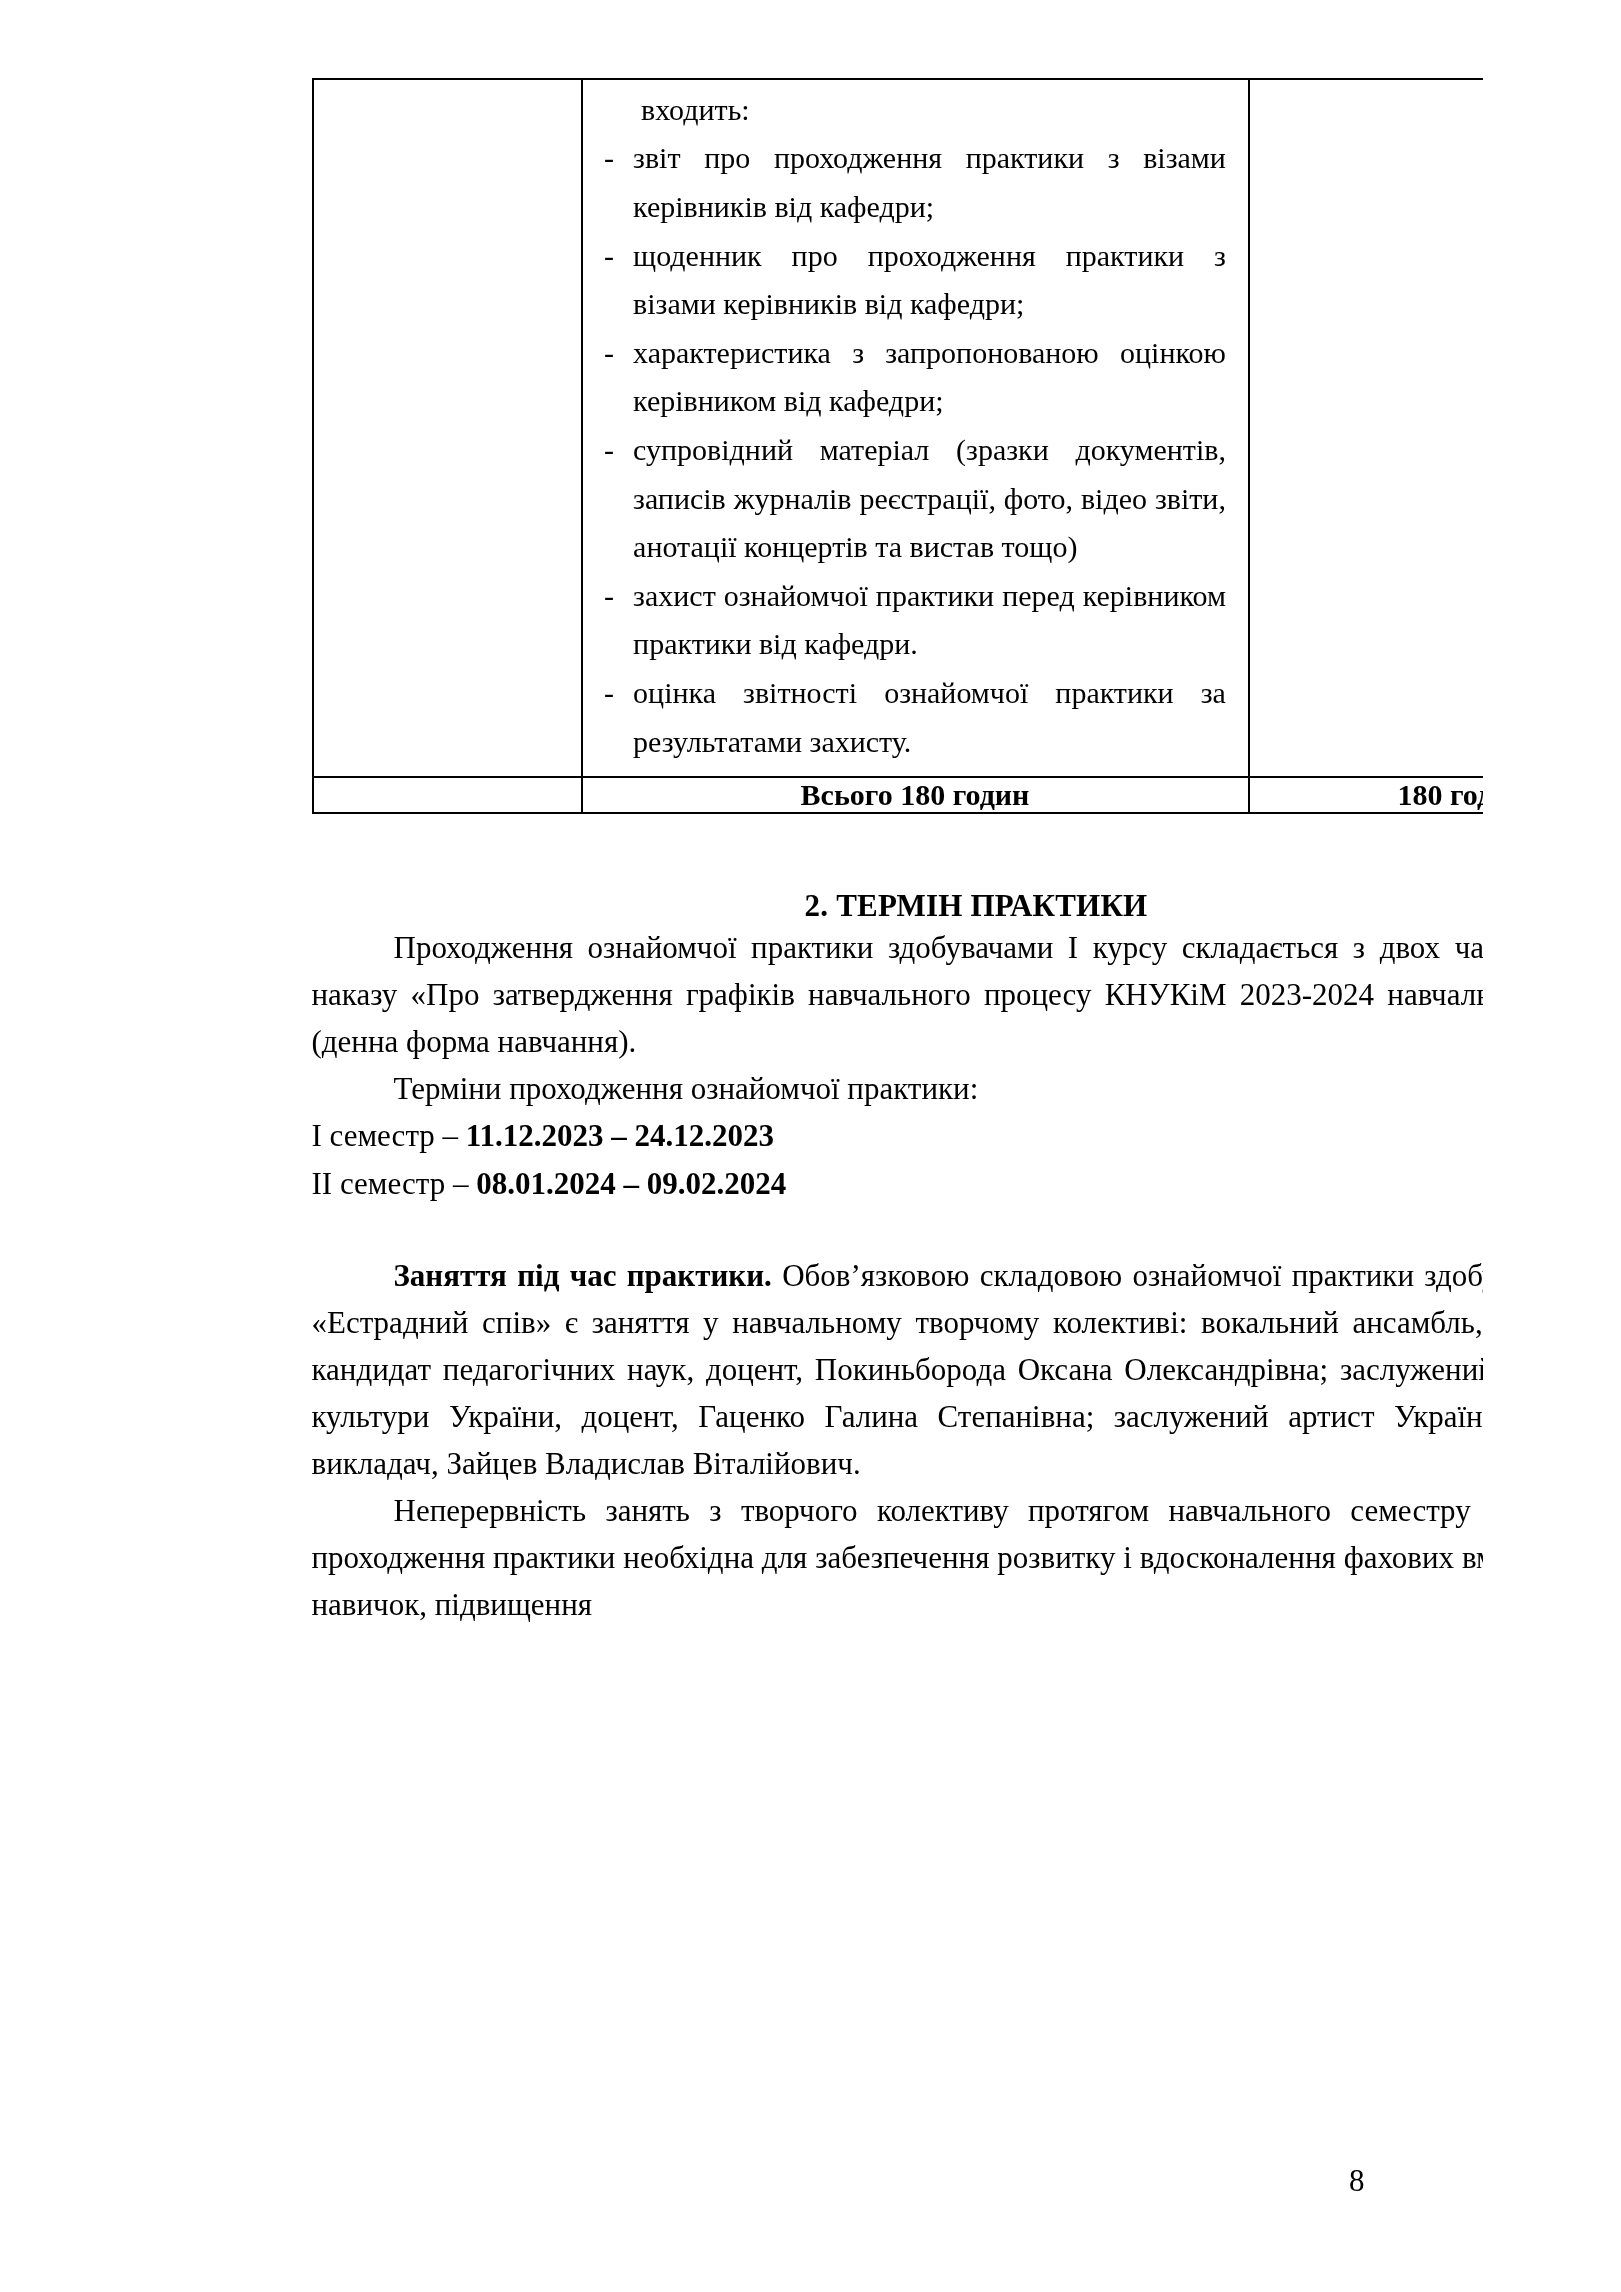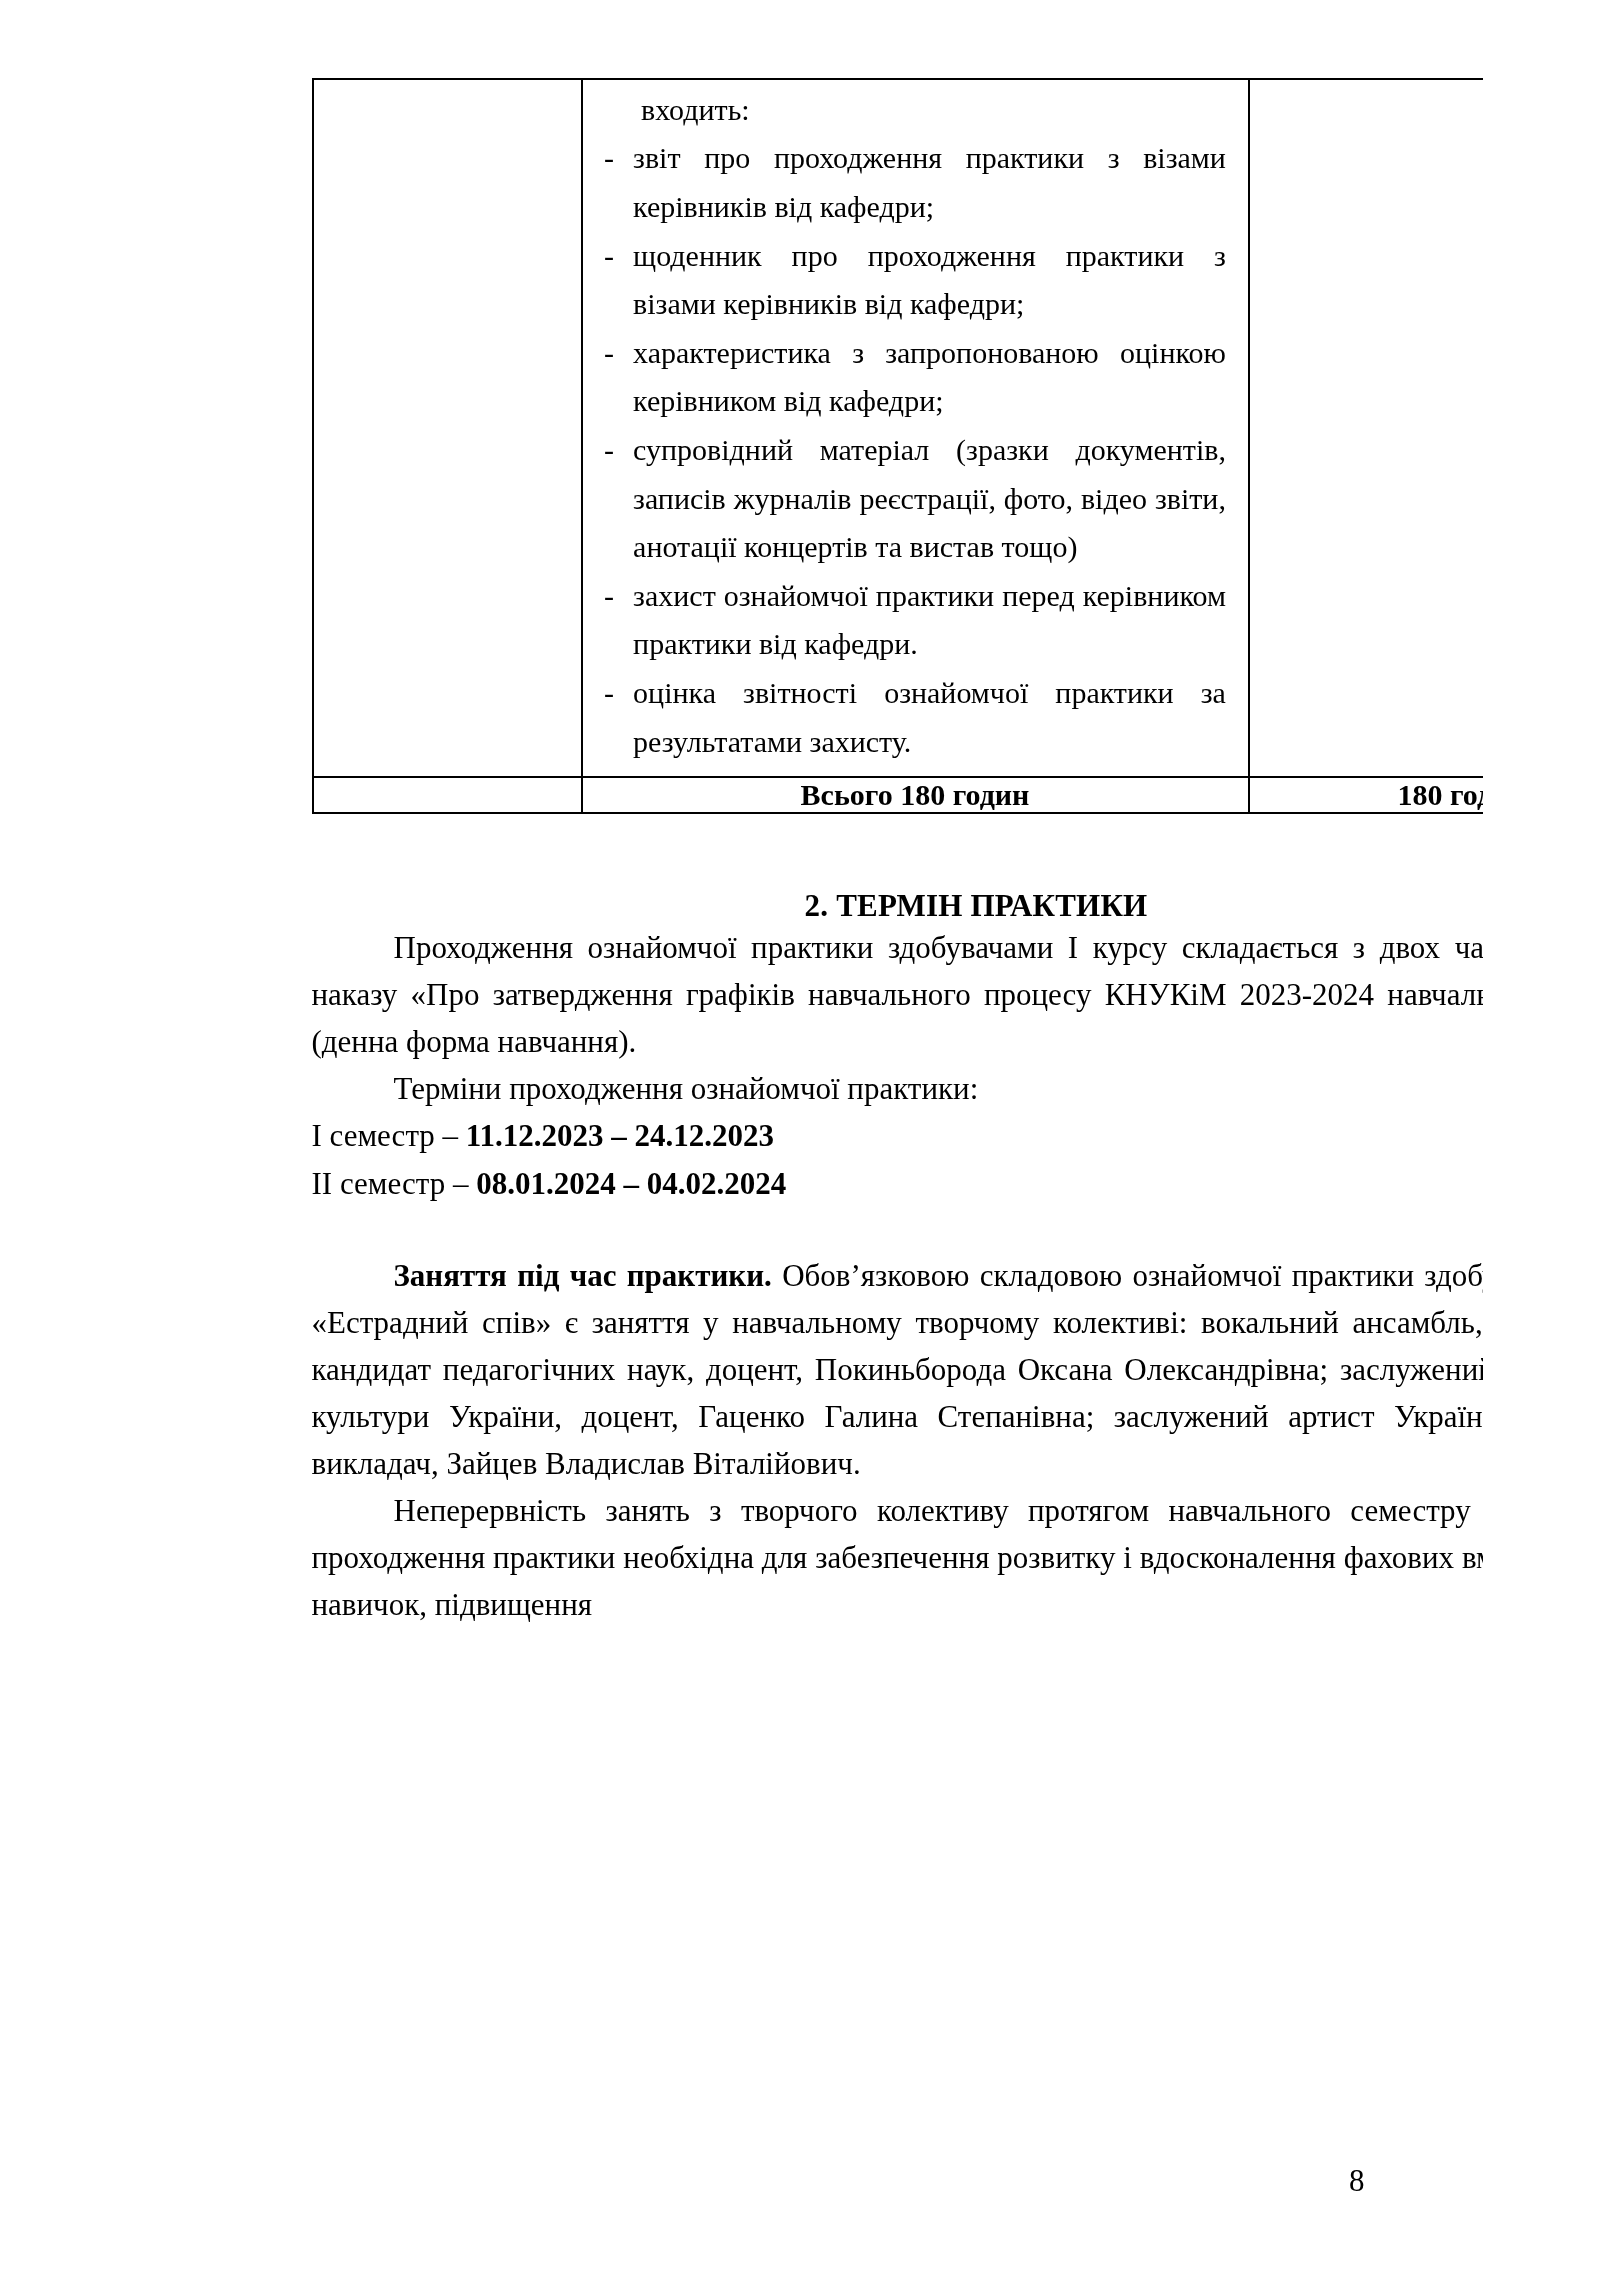--- a/index.html
+++ b/index.html
@@ -146,21 +146,21 @@
         </tr>
       </tbody>
     </table>
 
     <h2 class="section-heading">2. ТЕРМІН ПРАКТИКИ</h2>
 
     <p class="body-par tight">Проходження ознайомчої практики здобувачами І курсу складається з двох частин згідно наказу «Про затвердження графіків навчального процесу КНУКіМ 2023-2024 навчального року» (денна  форма навчання).</p>
     <p class="body-par tight">Терміни проходження ознайомчої практики:</p>
 
     <p class="flush"><span>І семестр – </span><span class="b">11.12.2023 – 24.12.2023</span></p>
-    <p class="flush"><span>ІІ семестр – </span><span class="b">08.01.2024 – 04.02.2024</span></p>
+    <p class="flush"><span>ІІ семестр – </span><span class="b">08.01.2024 – 09.02.2024</span></p>
 
 
     <p class="body-par first-after-heading"><span class="b">Заняття під час практики.</span><span> Обов’язковою складовою ознайомчої практики здобувачів ОПП «Естрадний спів» є заняття у навчальному творчому колективі: вокальний ансамбль, керівник – кандидат педагогічних наук, доцент, Покиньборода Оксана Олександрівна; заслужений працівник культури України, доцент, Гаценко Галина Степанівна; заслужений артист України, старший викладач, Зайцев Владислав Віталійович.</span></p>
     <p class="body-par tight">Неперервність занять з творчого колективу протягом навчального семестру та під час проходження практики необхідна для забезпечення розвитку і вдосконалення фахових вмінь, знань і навичок, підвищення</p>
 
   </div>
 
   <div class="page-number">8</div>
 </div>
 

